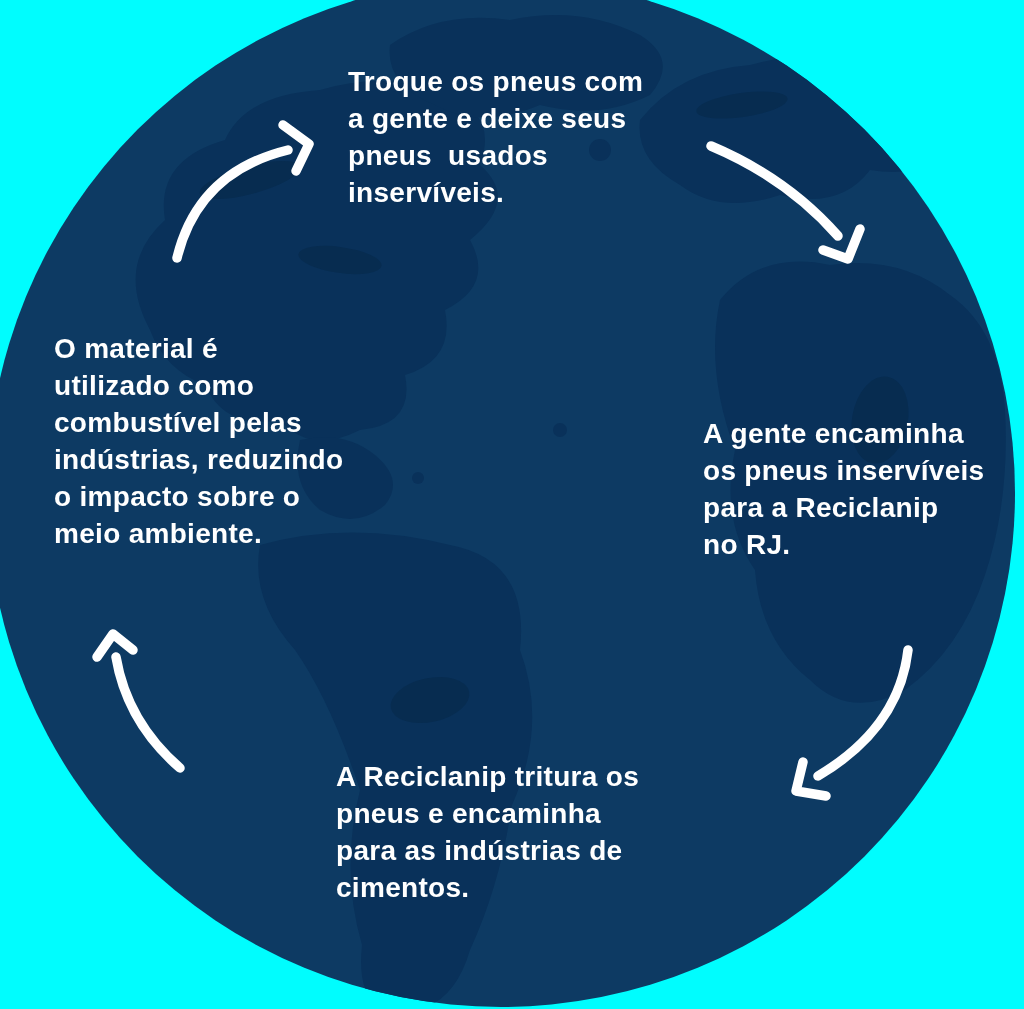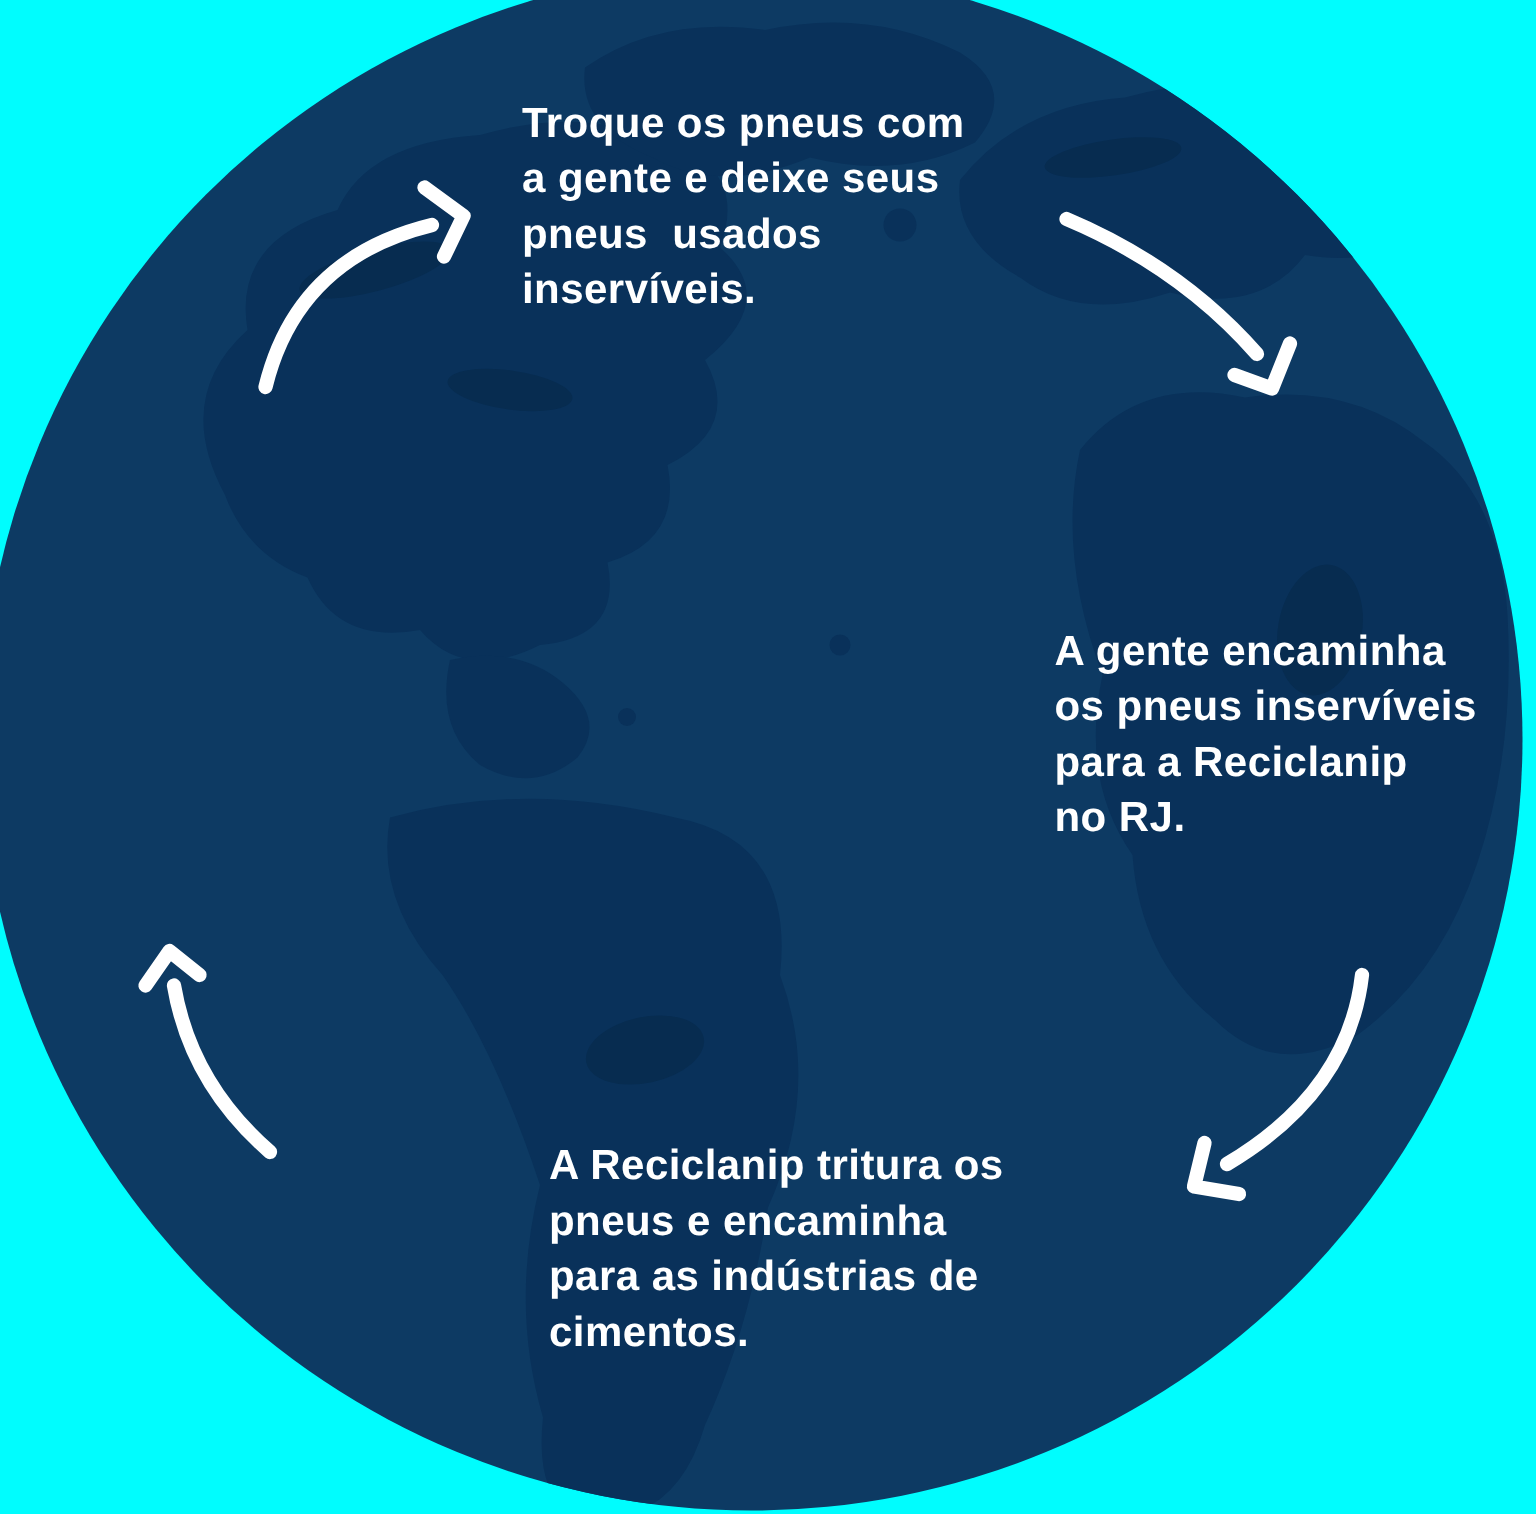--- a/index.html
+++ b/index.html
@@ -33,21 +33,21 @@
     position:absolute;
     color:var(--text);
     font-weight:700;
     font-size:28px;
     line-height:37px;
     letter-spacing:0.3px;
     white-space:pre-wrap;
   }
   .step-top{left:348px;top:63px;}
   .step-right{left:703px;top:415px;}
-  .step-bottom{left:366px;top:758px;}
+  .step-bottom{left:336px;top:758px;}
   .step-left{left:54px;top:330px;}
 </style>
 </head>
 <body>
 
 <div class="stage">
 
   <svg class="globe-svg" width="1024" height="1009" viewBox="0 0 1024 1009" xmlns="http://www.w3.org/2000/svg">
 
     <defs>
@@ -119,14 +119,20 @@
   <div class="step step-right">A gente encaminha
 os pneus inservíveis
 para a Reciclanip
 no RJ.</div>
 
   <div class="step step-bottom">A Reciclanip tritura os
 pneus e encaminha
 para as indústrias de
 cimentos.</div>
 
+  <div class="step step-left">O material é
+utilizado como
+combustível pelas
+indústrias, reduzindo
+o impacto sobre o
+meio ambiente.</div>
 
 </div>
 
 </body></html>

